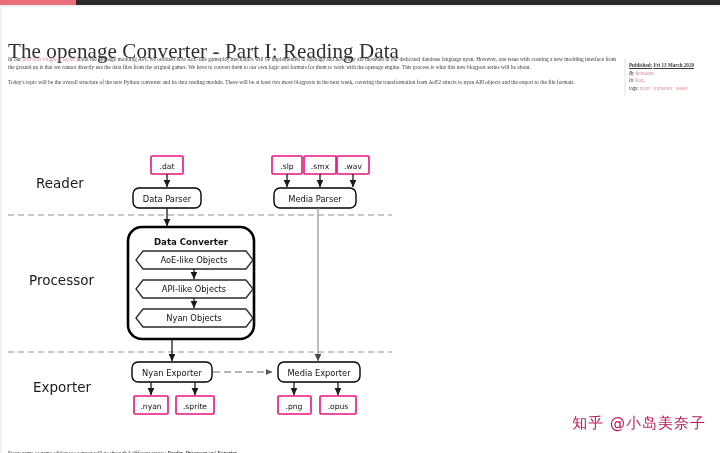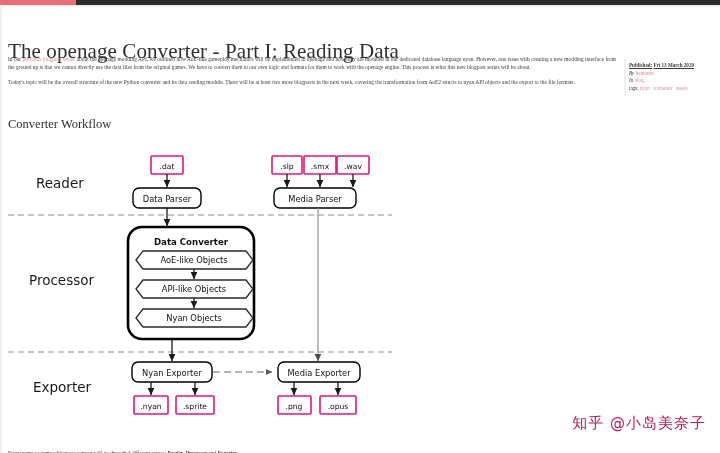--- a/index.html
+++ b/index.html
@@ -220,21 +220,20 @@
 
 <div id="article">
 
   <h1 id="page-title">The openage Converter - Part I: Reading Data</h1>
 
   <div id="intro-block">
     <p class="para"><span>In our </span><a class="inline-link" href="#">previous blogpost series</a><span> about the openage modding API, we outlined how AoE-like gameplay mechanics will be implemented in openage and how they are modeled in our dedicated database language nyan. However, one issue with creating a new modding interface from the ground up is that we cannot directly use the data files from the original games. We have to convert them to our own logic and formats for them to work with the openage engine. This process is what this new blogpost series will be about.</span></p>
     <p class="para">Today's topic will be the overall structure of the new Python converter and its data reading module. There will be at least two more blogposts in the next week, covering the transformation from AoE2 structs to nyan API objects and the export to the file formats.</p>
   </div>
 
-  <h2 id="section-heading">Converter Workflow</h2>
 
   <aside id="meta-sidebar">
     <div class="meta-line">
       <span class="meta-date">Published:</span>
       <span class="meta-date">Fri 13 March 2020</span>
     </div>
     <div class="meta-line">
       <span class="meta-label">By</span>
       <a class="meta-link" href="#">heinezen</a>
     </div>

